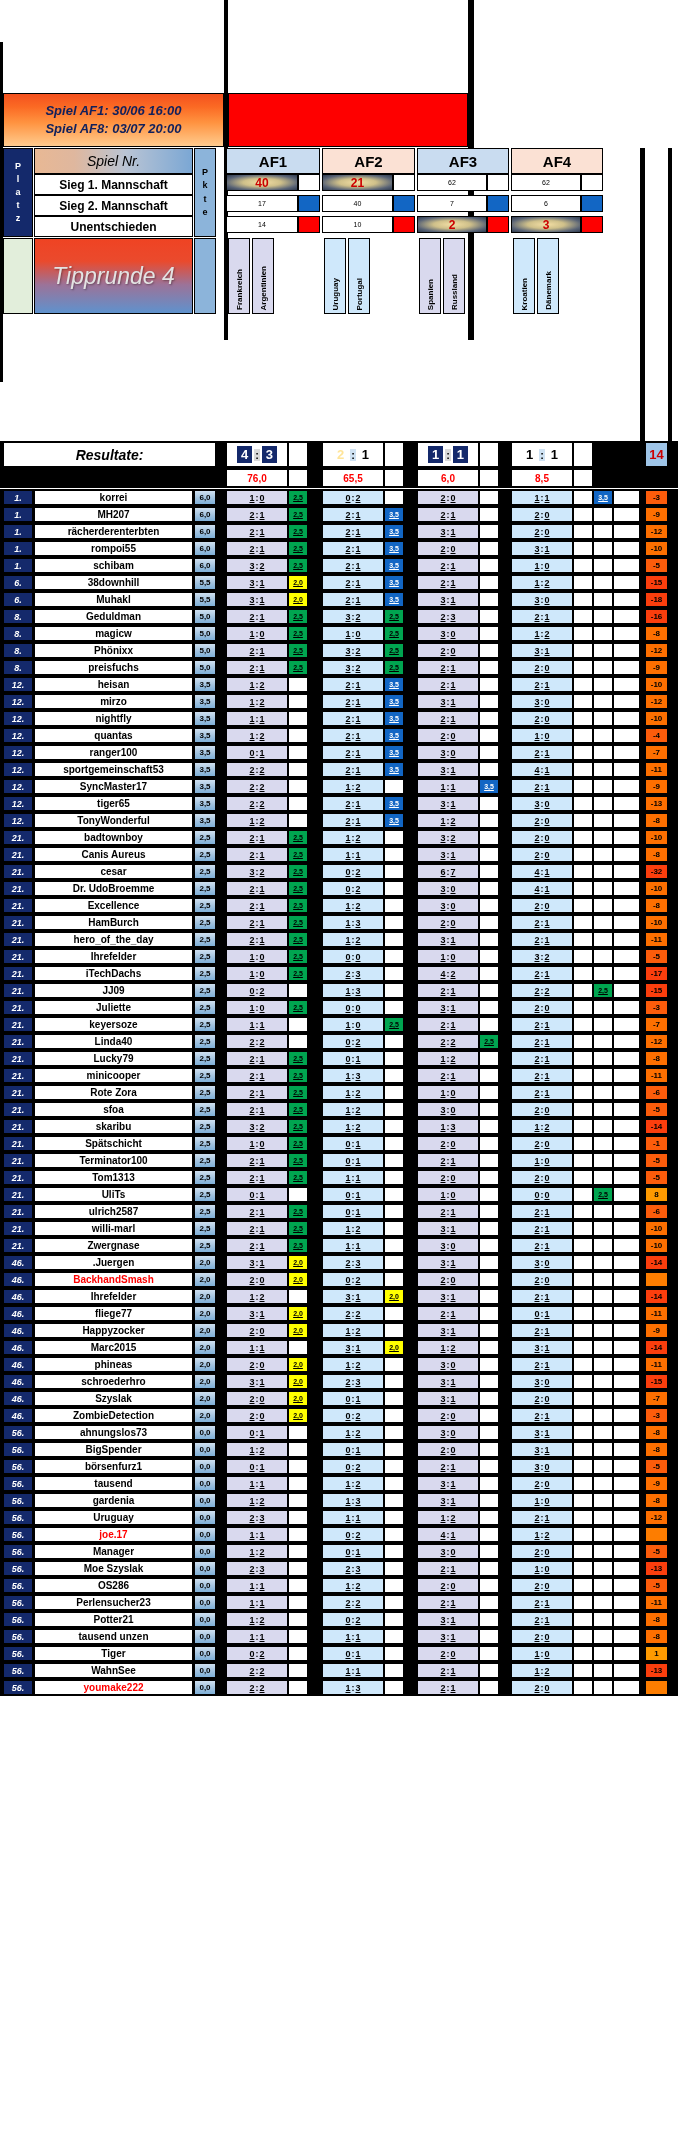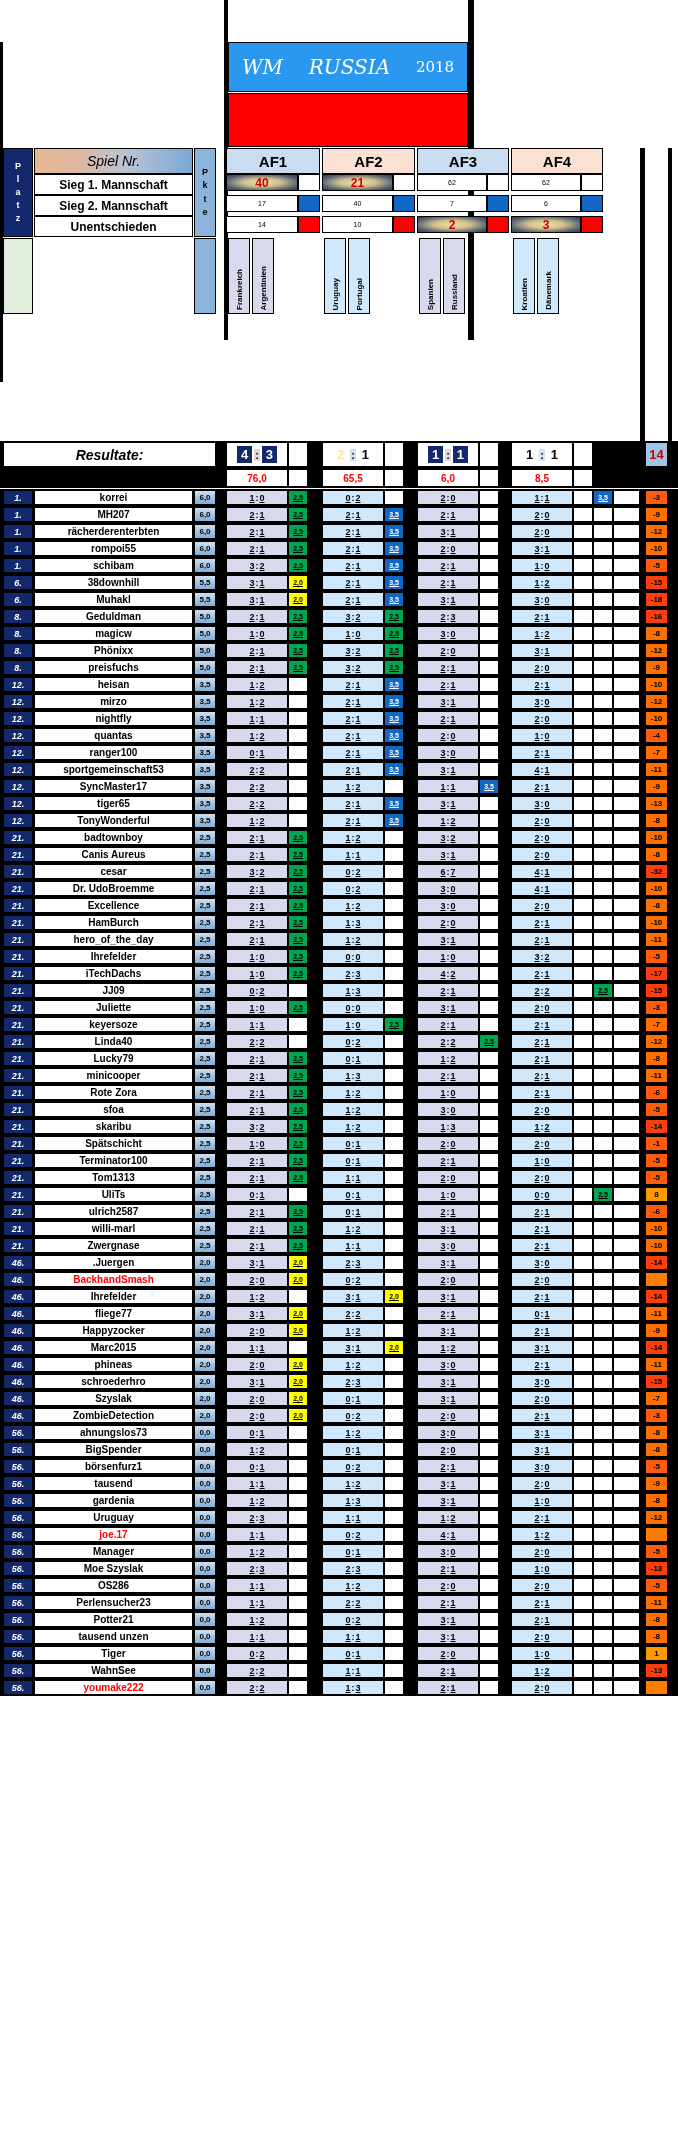--- a/index.html
+++ b/index.html
@@ -196,26 +196,25 @@
 
     <div class="whiterow"></div>
 
     <div class="vline" style="left:224px; width:4px; height:340px;"></div>
     <div class="vline" style="left:468px; width:6px; height:340px;"></div>
     <div class="vline" style="left:640px; width:5px; height:340px; top:148px;"></div>
     <div class="vline" style="left:668px; width:4px; height:340px; top:148px;"></div>
     <div class="vline" style="left:0px; width:3px; height:340px; top:42px;"></div>
 
 
-    <div class="wmbar">
-      <span>WM</span>
-      <span>RUSSIA</span>
-      <span class="yr">2018</span>
+
+    <div class="spiel">
+      <div>Spiel AF1: 30/06 16:00</div>
+      <div>Spiel AF8: 03/07 20:00</div>
     </div>
-
     <div class="redbar"></div>
 
     <div class="platz">
       <span>P</span>
         <span>l</span>
         <span>a</span>
         <span>t</span>
         <span>z</span>
     </div>
     <div class="spielnr">
@@ -225,20 +224,23 @@
     <div class="lrow" style="top:195px;">Sieg 2. Mannschaft</div>
     <div class="lrow" style="top:216px;">Unentschieden</div>
     <div class="pkte">
       <span>P</span>
         <span>k</span>
         <span>t</span>
         <span>e</span>
     </div>
 
     <div class="greencell"></div>
+    <div class="tippcell">
+      <span>Tipprunde 4</span>
+    </div>
     <div class="pkteblue"></div>
 
     <div id="match-header-slots">
         <div class="afhdr" style="left: 226px; width: 94px; background: rgb(201, 220, 240);">AF1</div>
         <div class="statcell hl" style="left: 226px; width: 72px; top: 174px;">40</div>
         <div class="sidecell" style="left: 298px; width: 22px; top: 174px; background: rgb(255, 255, 255);"></div>
         <div class="statcell" style="left: 226px; width: 72px; top: 195px;">17</div>
         <div class="sidecell" style="left: 298px; width: 22px; top: 195px; background: rgb(18, 102, 196);"></div>
         <div class="statcell" style="left: 226px; width: 72px; top: 216px;">14</div>
         <div class="sidecell" style="left: 298px; width: 22px; top: 216px; background: rgb(254, 0, 0);"></div>

